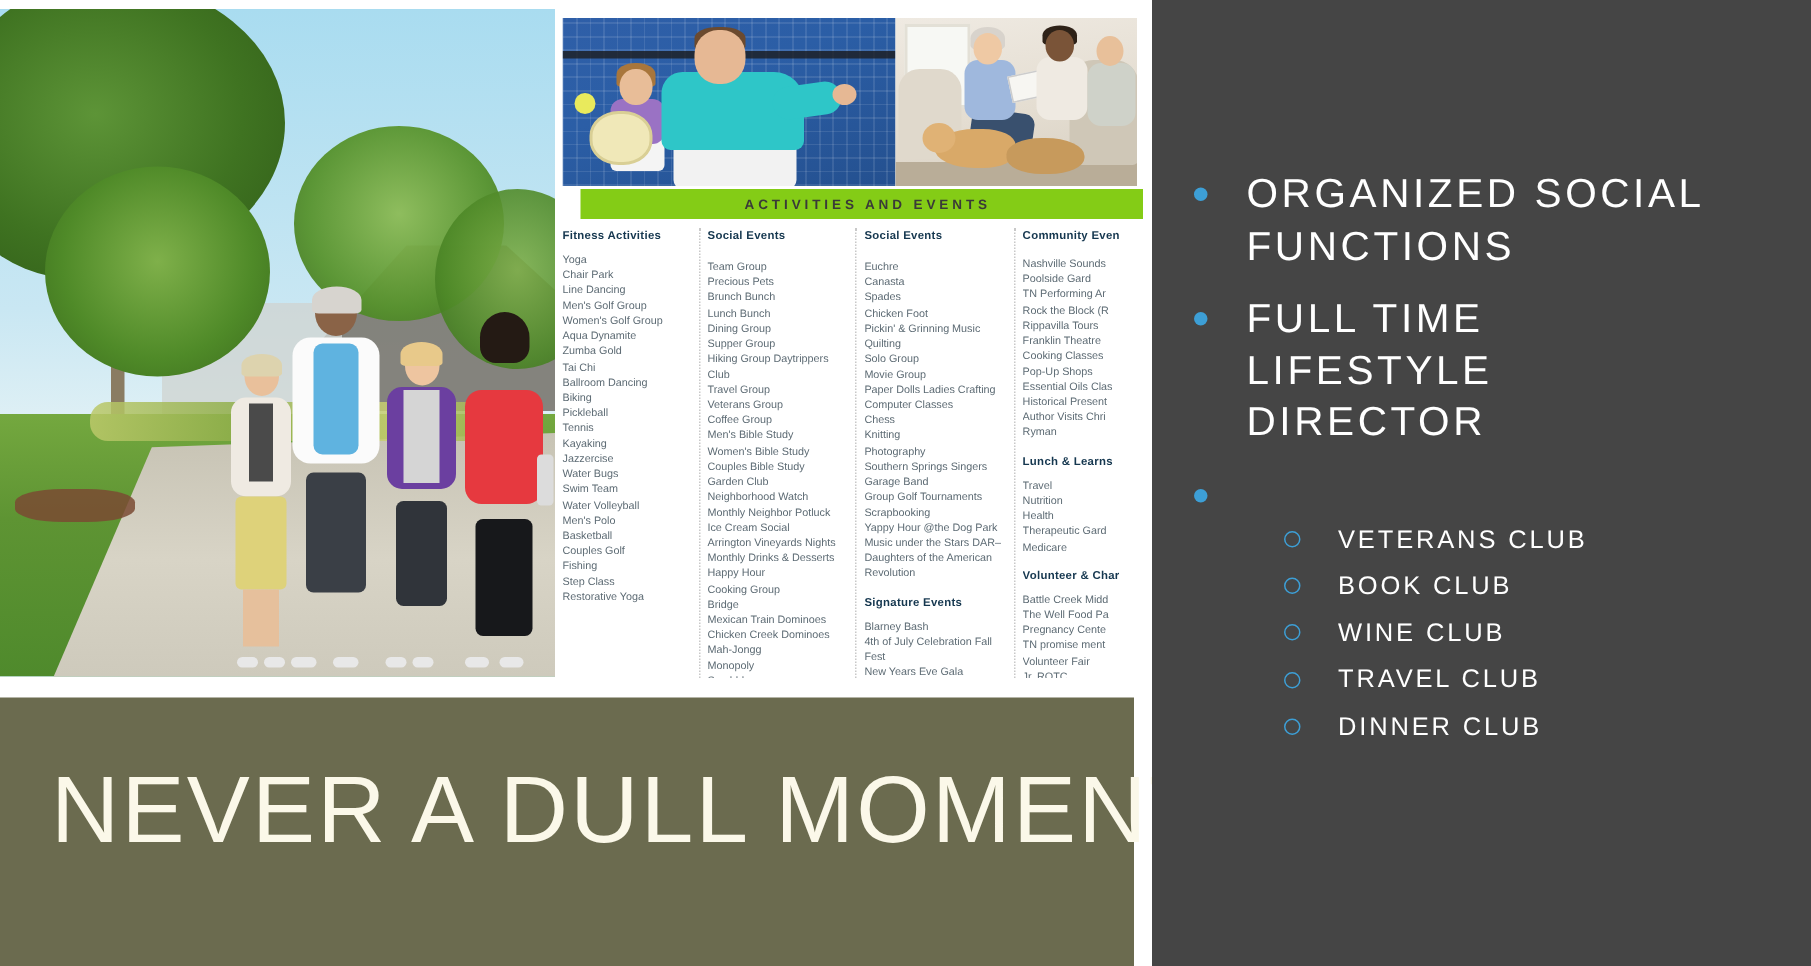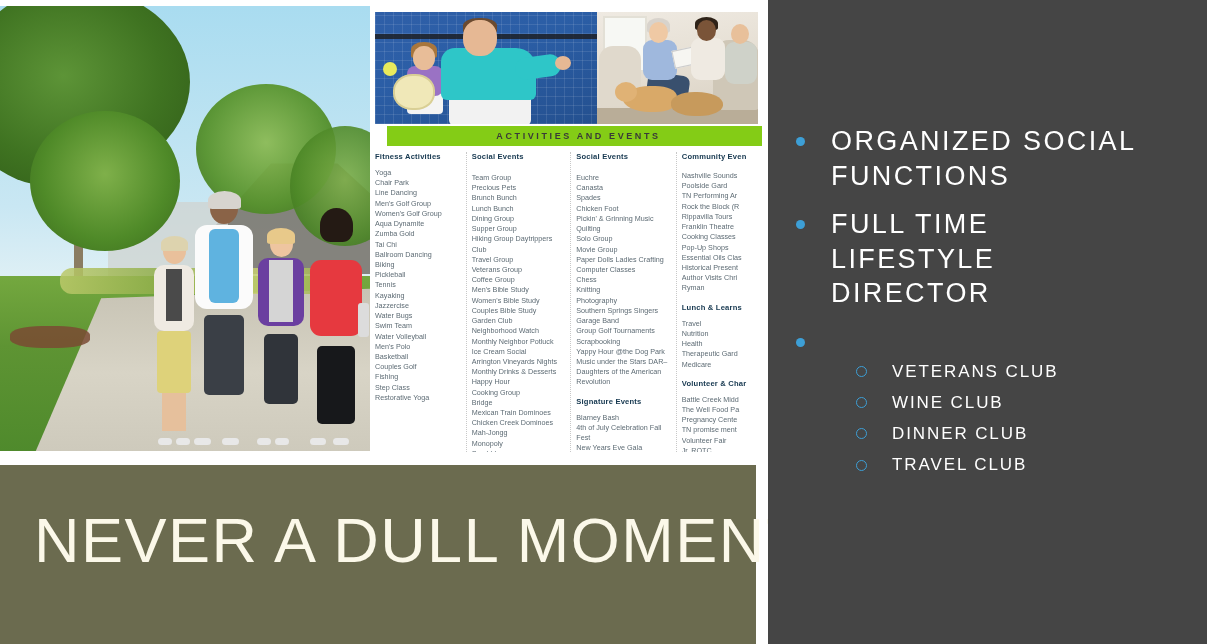--- a/index.html
+++ b/index.html
@@ -10,21 +10,21 @@
     font-family:"Liberation Sans", sans-serif;
     position:relative;
   }
   .slide{position:absolute;inset:0;width:1207px;height:644px;background:#ffffff;}
 
   
   .right-panel{
     position:absolute;left:768px;top:0;width:439px;height:644px;
     background:#454545;
   }
-  .bullet-list{position:absolute;left:28px;top:124px;right:10px;}
+  .bullet-list{position:absolute;left:28px;top:112px;right:10px;}
   .bullet-l1{
     display:flex;align-items:flex-start;margin-bottom:14px;
   }
   .dot-filled{
     width:9px;height:9px;border-radius:50%;background:#3d9fd6;
     flex:0 0 9px;margin-top:13px;margin-right:26px;
   }
   .b1-text{
     color:#ffffff;font-size:27px;letter-spacing:2.4px;line-height:1.28;
     font-weight:400;max-width:330px;
@@ -428,28 +428,32 @@
         <span class="dot-filled"></span>
       </div>
 
       <div class="sub-list">
         <div class="bullet-l2">
           <span class="dot-hollow"></span>
           <span class="b2-text">VETERANS CLUB</span>
         </div>
         <div class="bullet-l2">
           <span class="dot-hollow"></span>
+          <span class="b2-text">BOOK CLUB</span>
+        </div>
+        <div class="bullet-l2">
+          <span class="dot-hollow"></span>
           <span class="b2-text">WINE CLUB</span>
+        </div>
+        <div class="bullet-l2">
+          <span class="dot-hollow"></span>
+          <span class="b2-text">TRAVEL CLUB</span>
         </div>
         <div class="bullet-l2">
           <span class="dot-hollow"></span>
           <span class="b2-text">DINNER CLUB</span>
         </div>
-        <div class="bullet-l2">
-          <span class="dot-hollow"></span>
-          <span class="b2-text">TRAVEL CLUB</span>
-        </div>
       </div>
 
     </div>
   </div>
 
 </div>
 
 </body></html>

